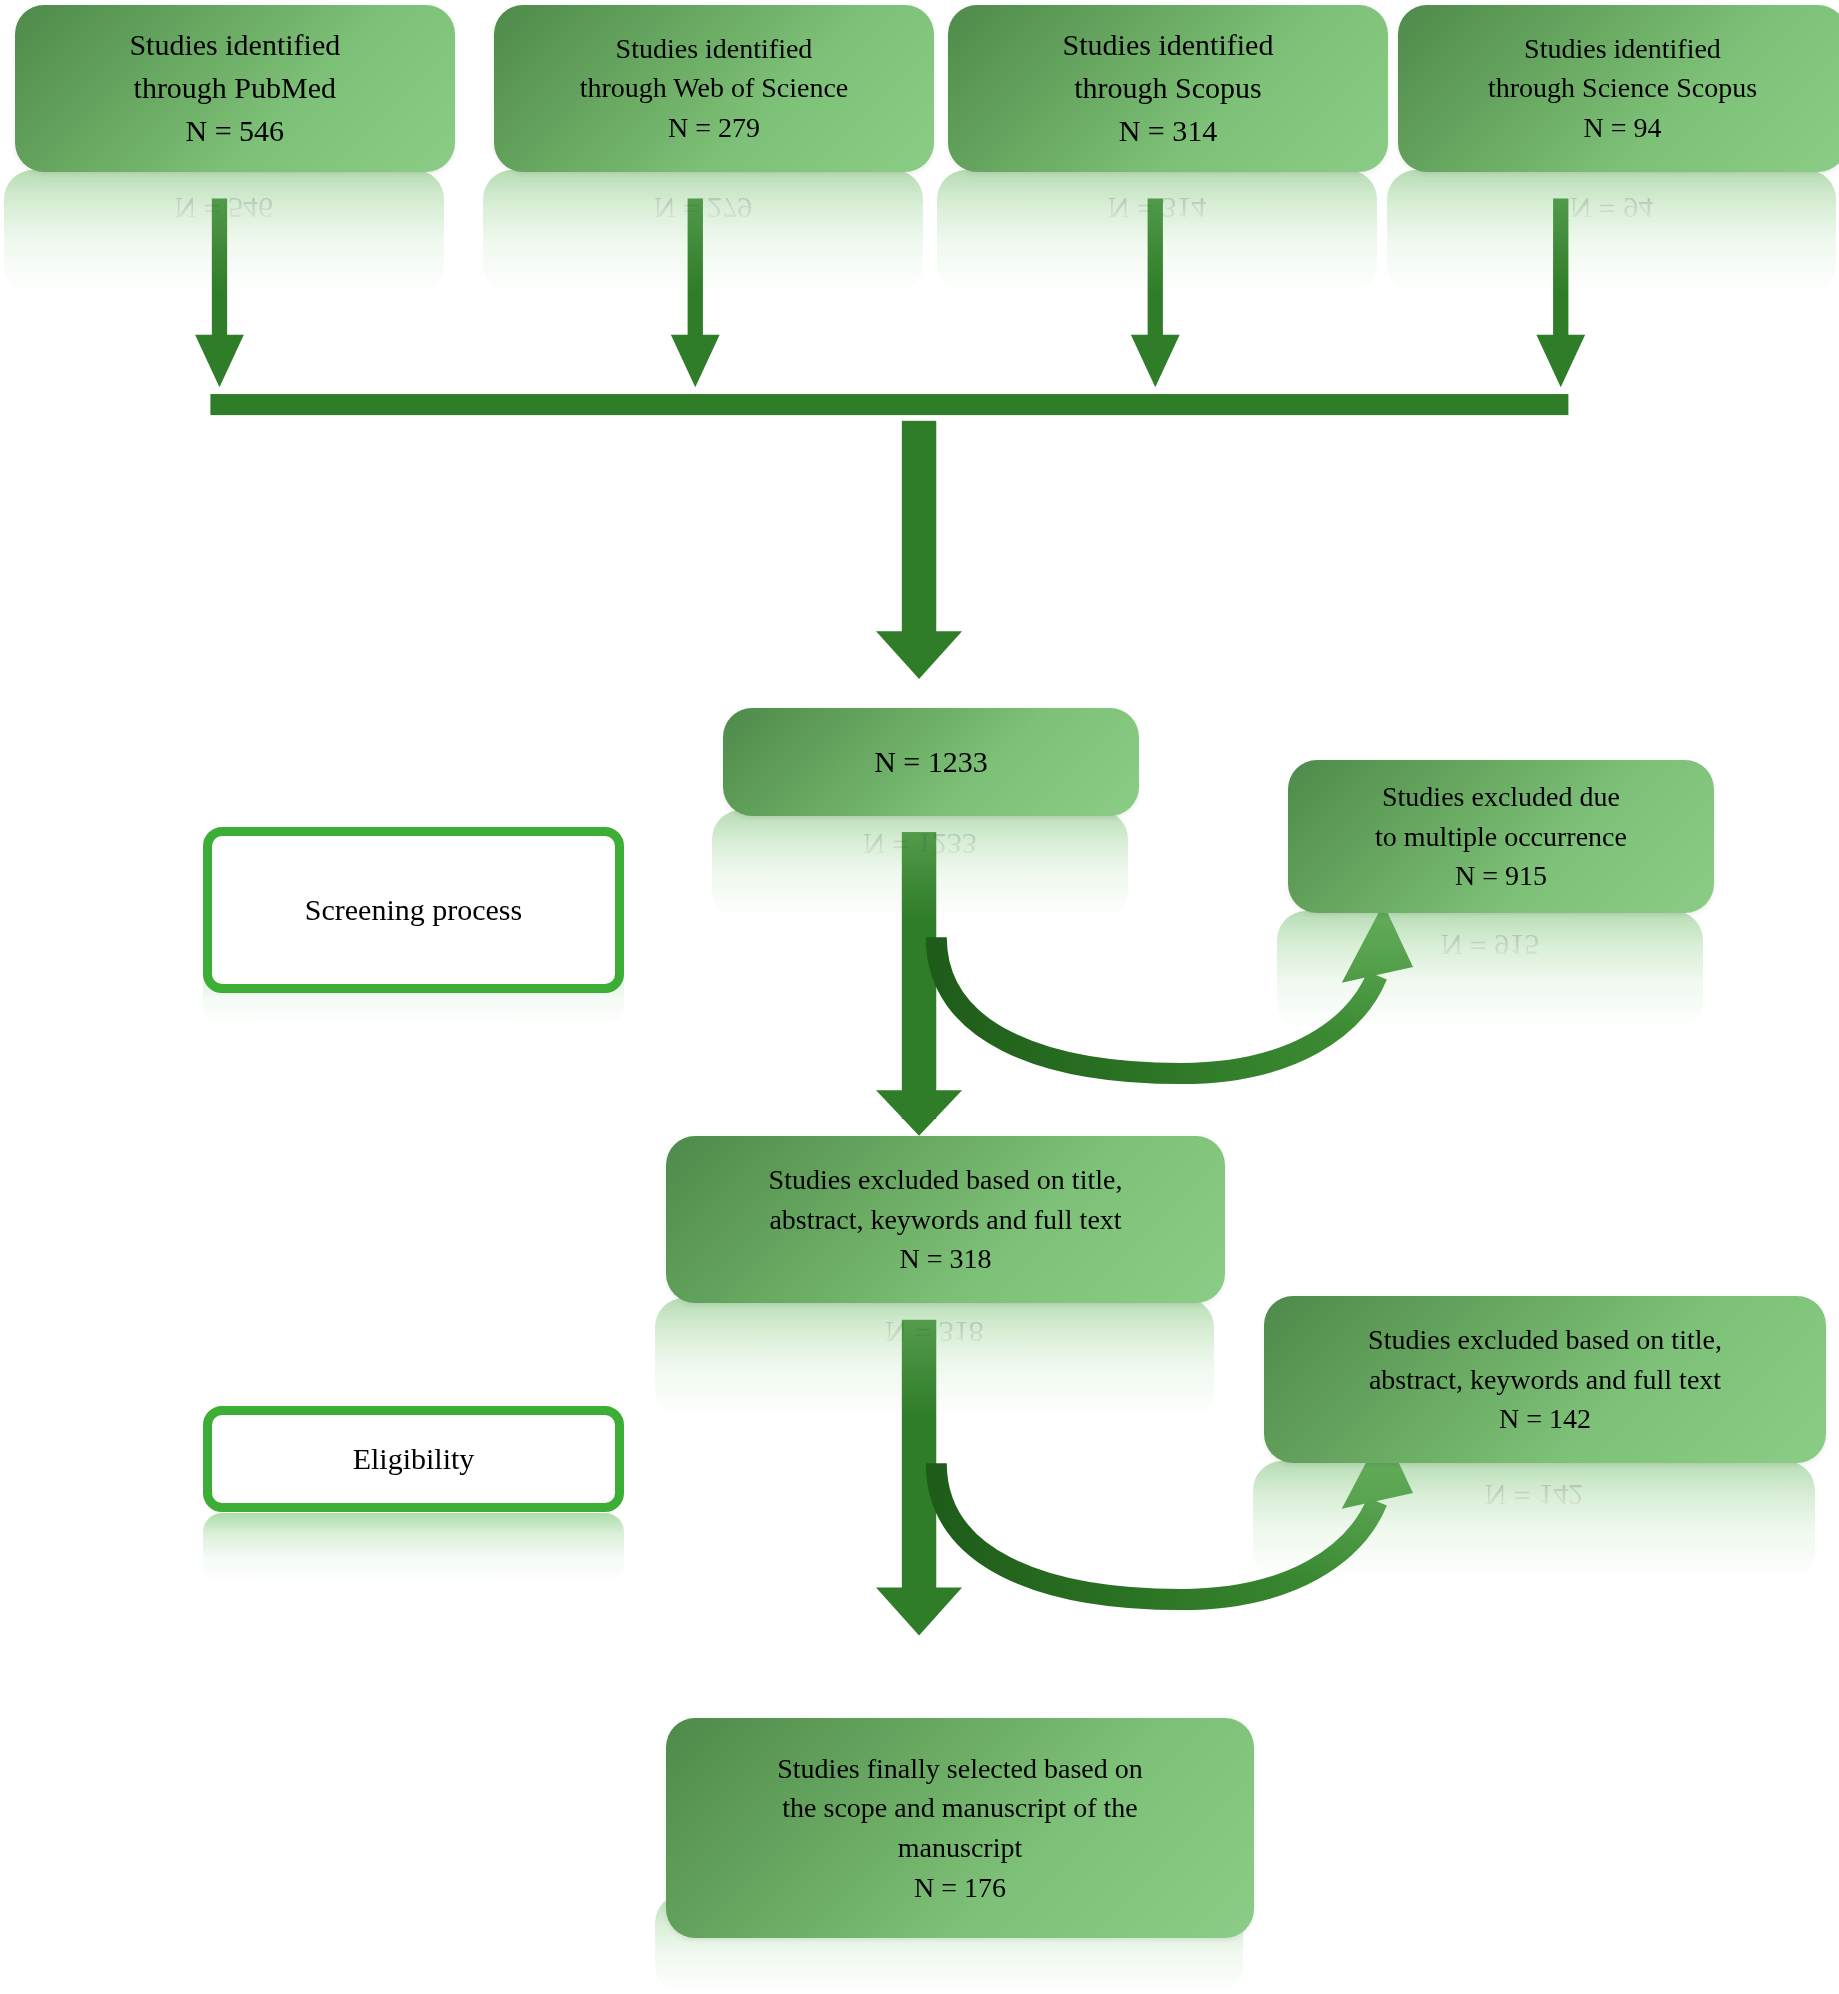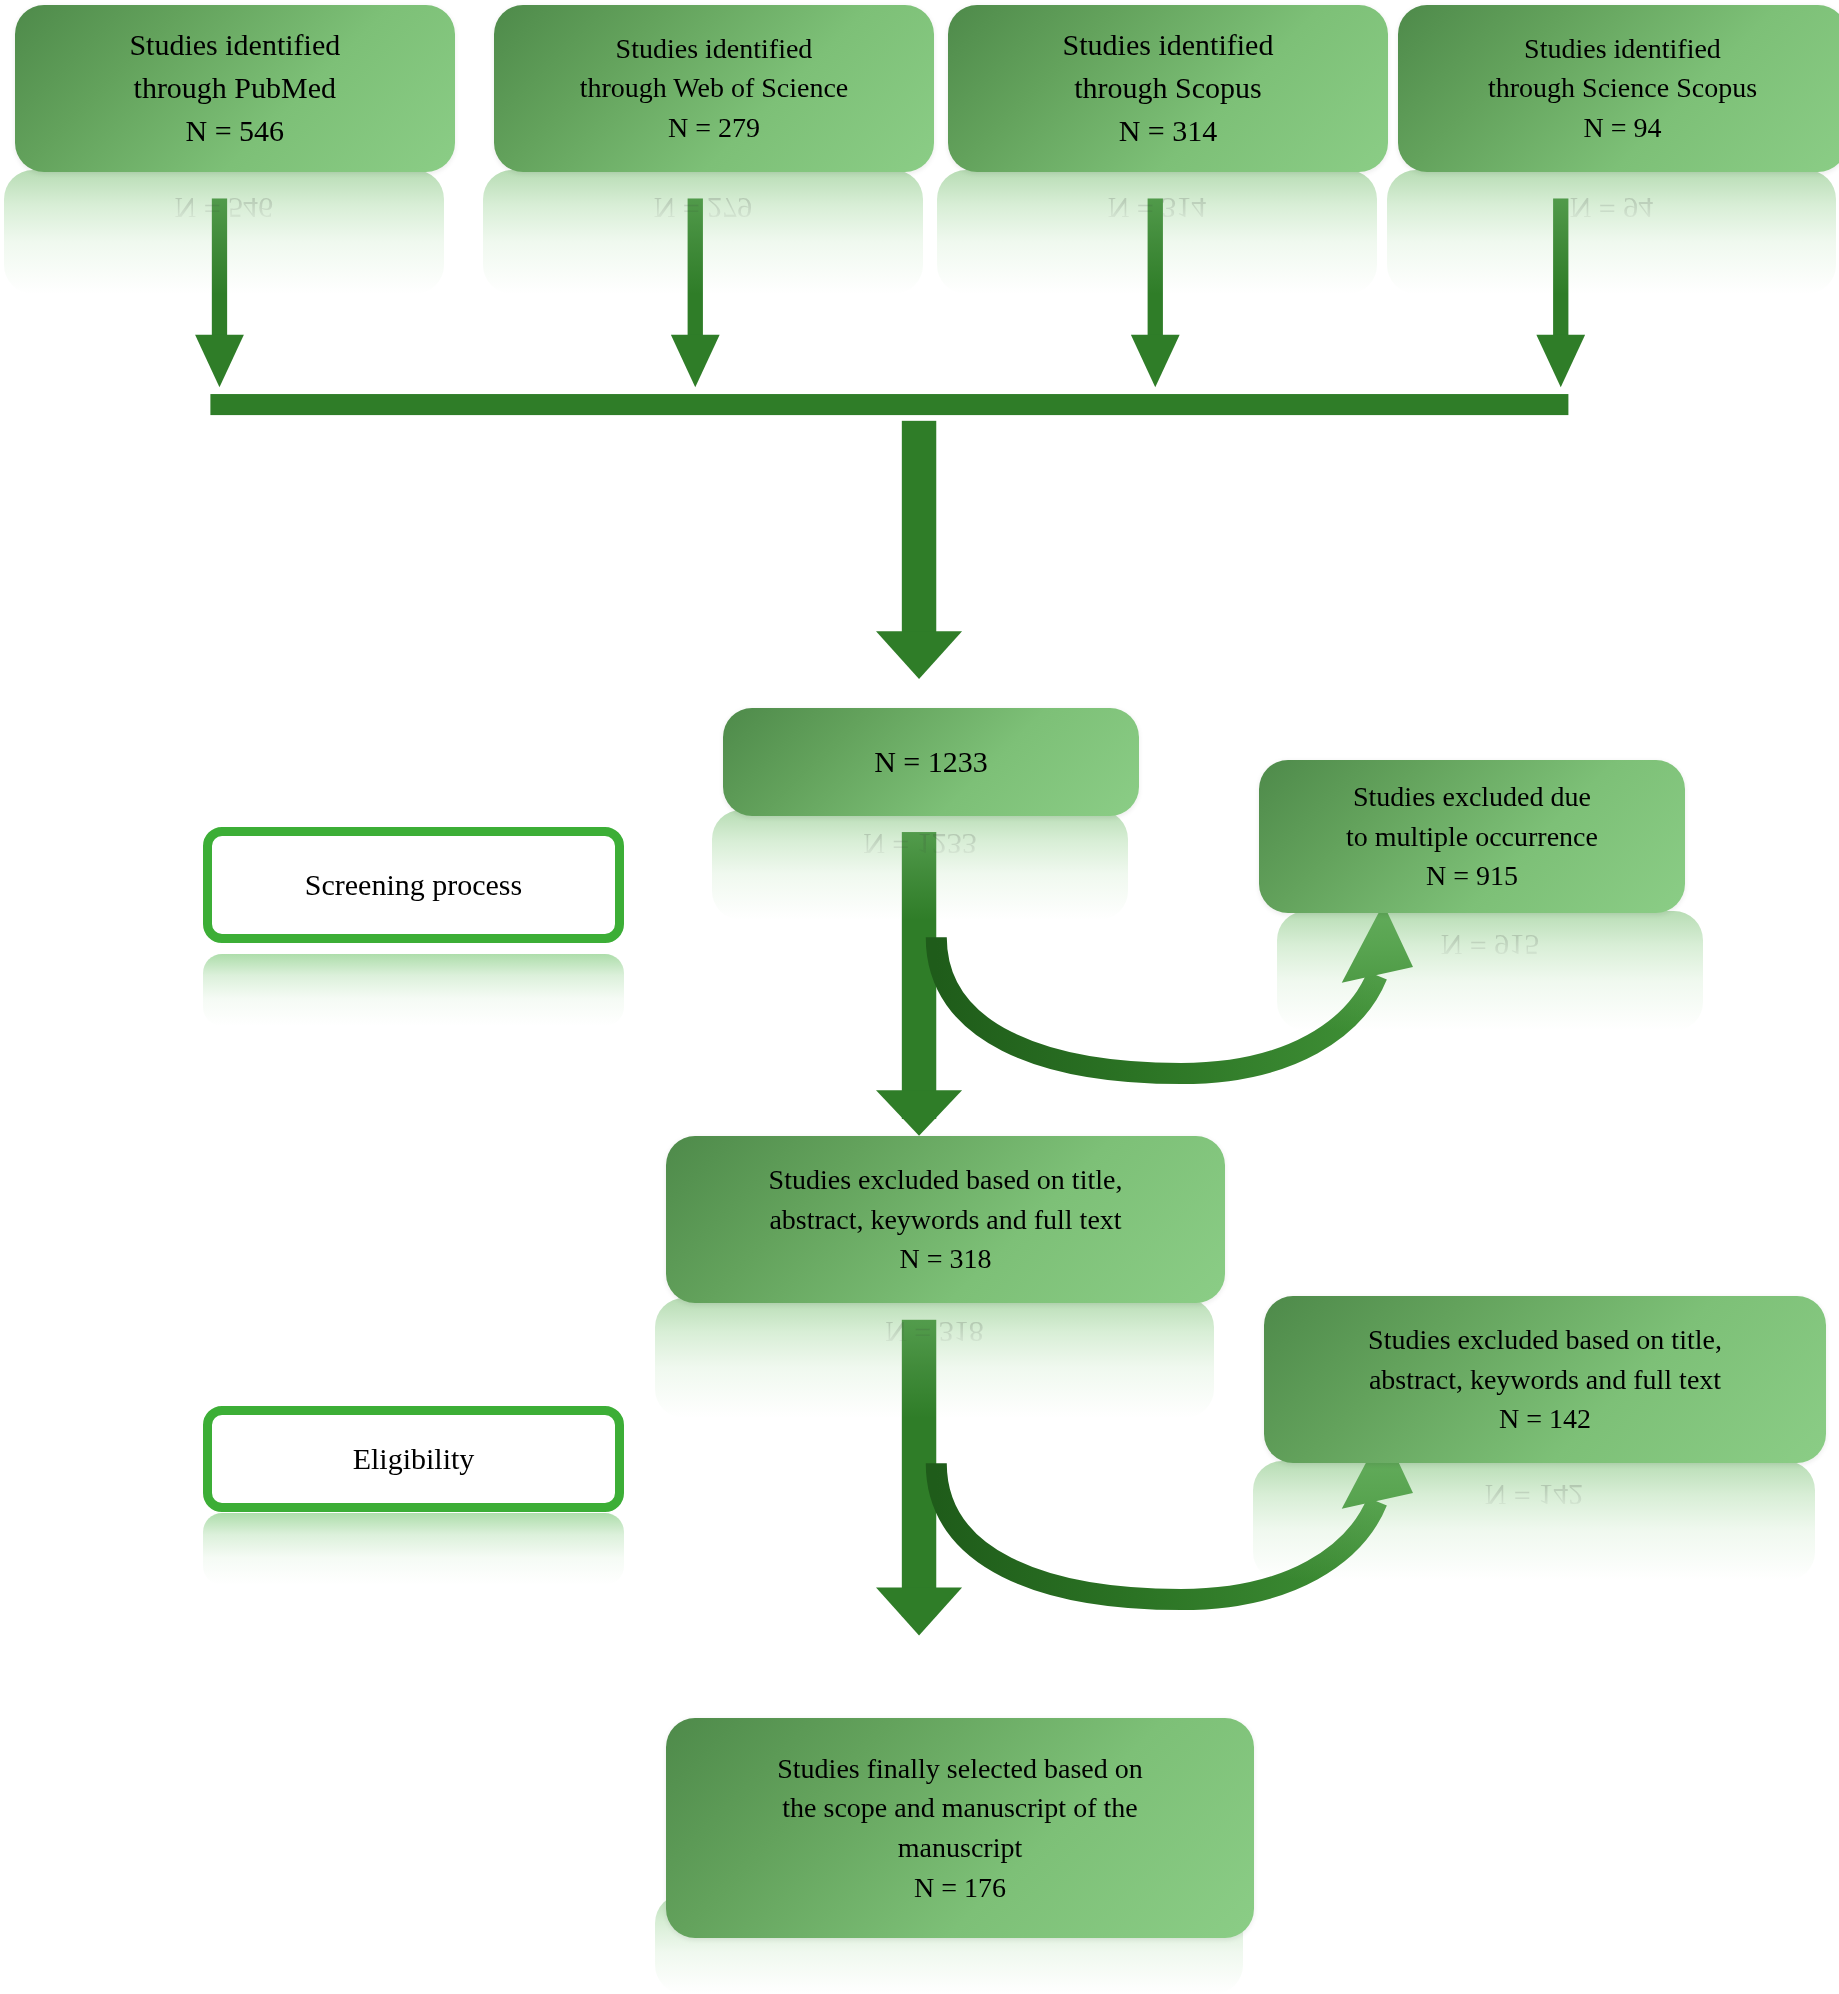--- a/index.html
+++ b/index.html
@@ -218,29 +218,29 @@
   <div class="refl-txt" style="left:712px; top:822px; width:416px;">
     <span class="ln">N = 1233</span>
   </div>
   <div class="gbox" style="left:712px; top:708px; width:416px; height:108px;">
     <div class="txt">
       <span class="ln">N = 1233</span>
     </div>
   </div>
 
   <div class="obox-refl" style="left:203px; top:954px; width:421px; height:72px;"></div>
-  <div class="obox" style="left:203px; top:827px; width:421px; height:116px;">
+  <div class="obox" style="left:203px; top:827px; width:421px; height:166px;">
     <span>Screening process</span>
   </div>
 
   <div class="refl" style="left:1277px; top:911px; width:426px; height:120px;"></div>
   <div class="refl-txt" style="left:1277px; top:923px; width:426px;">
     <span class="ln">N = 915</span>
   </div>
-  <div class="gbox" style="left:1248px; top:760px; width:426px; height:153px; font-size:28px;">
+  <div class="gbox" style="left:1277px; top:760px; width:426px; height:153px; font-size:28px;">
     <div class="txt">
       <span class="ln">Studies excluded due</span>
       <span class="ln">to multiple occurrence</span>
       <span class="ln">N = 915</span>
     </div>
   </div>
 
   <div class="refl" style="left:655px; top:1298px; width:559px; height:120px;"></div>
   <div class="refl-txt" style="left:655px; top:1310px; width:559px;">
     <span class="ln">N = 318</span>

